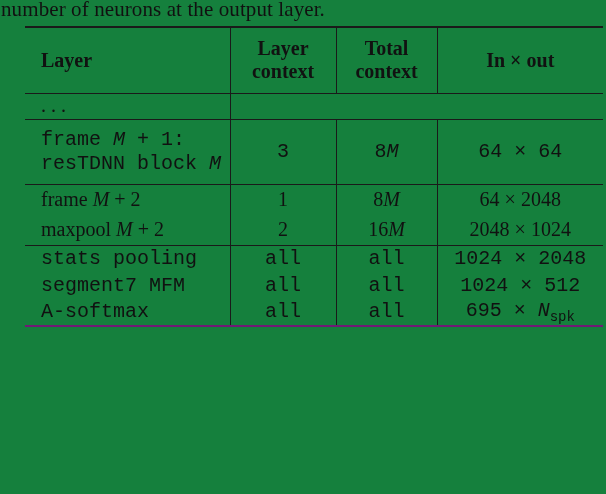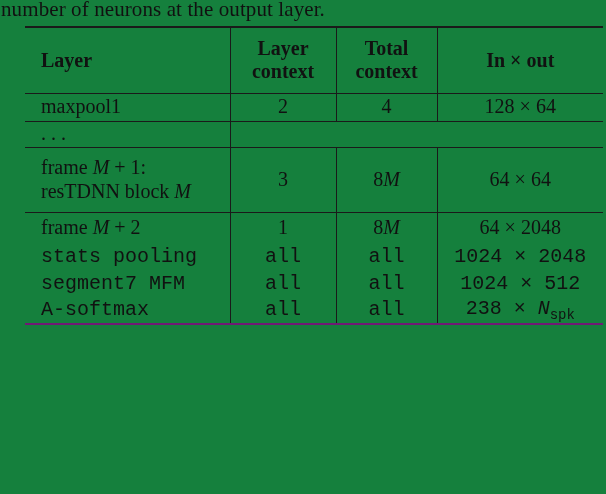--- a/index.html
+++ b/index.html
@@ -46,21 +46,21 @@
     color: #111111;
   }
   th { font-weight: bold; }
   .c-layer { text-align: left; padding-left: 16px; }
   .bl { border-left: 1.5px solid #1a1a1a; }
   tr.rule > td, tr.rule > th { border-bottom: 1.5px solid #1a1a1a; }
   .rh-header { height: 66px; }
   .rh-s      { height: 28px; }
   .rh-b1     { height: 70px; }
   .rh-dots   { height: 26px; }
-  .rh-b2     { height: 65px; }
+  .rh-b2     { height: 65px; font-family: Liberation Mono, monospace; }
   .rh-m2a    { height: 31px; }
   .rh-m2b    { height: 30px; }
   .rh-last   { height: 27px; font-family: Liberation Mono, monospace; }
   .mi { font-style: italic; }
   sub { font-size: 0.7em; }
 </style>
 </head>
 <body>
 
 <div class="page">
@@ -77,26 +77,20 @@
 
     <tbody>
         <tr class="rh-header rule">
       <th class="c-layer"><span>Layer</span></th>
       <th class="bl"><span>Layer</span><br><span>context</span></th>
       <th class="bl"><span>Total</span><br><span>context</span></th>
       <th class="bl"><span>In × out</span></th>
     </tr>
 
 
-    <tr class="rh-s rule">
-      <td class="c-layer"><span>maxpool1</span></td>
-      <td class="bl"><span>2</span></td>
-      <td class="bl"><span>4</span></td>
-      <td class="bl"><span>128 × 64</span></td>
-    </tr>
 
 
     <tr class="rh-dots rule">
       <td class="c-layer"><span>. . .</span></td>
       <td class="bl" colspan="3"></td>
     </tr>
 
     <tr class="rh-b2 rule">
       <td class="c-layer"><span>frame </span><span class="mi">M</span><span> + 1:</span><br><span>resTDNN block </span><span class="mi">M</span></td>
       <td class="bl"><span>3</span></td>
@@ -104,38 +98,44 @@
       <td class="bl"><span>64 × 64</span></td>
     </tr>
 
     <tr class="rh-m2a">
       <td class="c-layer"><span>frame </span><span class="mi">M</span><span> + 2</span></td>
       <td class="bl"><span>1</span></td>
       <td class="bl"><span>8</span><span class="mi">M</span></td>
       <td class="bl"><span>64 × 2048</span></td>
     </tr>
 
+    <tr class="rh-m2b rule">
+      <td class="c-layer"><span>maxpool </span><span class="mi">M</span><span> + 2</span></td>
+      <td class="bl"><span>2</span></td>
+      <td class="bl"><span>16</span><span class="mi">M</span></td>
+      <td class="bl"><span>2048 × 1024</span></td>
+    </tr>
 
     <tr class="rh-last">
       <td class="c-layer"><span>stats pooling</span></td>
       <td class="bl"><span>all</span></td>
       <td class="bl"><span>all</span></td>
       <td class="bl"><span>1024 × 2048</span></td>
     </tr>
 
 
     <tr class="rh-last">
       <td class="c-layer"><span>segment7 MFM</span></td>
       <td class="bl"><span>all</span></td>
       <td class="bl"><span>all</span></td>
       <td class="bl"><span>1024 × 512</span></td>
     </tr>
 
     <tr class="rh-last">
       <td class="c-layer"><span>A-softmax</span></td>
       <td class="bl"><span>all</span></td>
       <td class="bl"><span>all</span></td>
-      <td class="bl"><span>238 × </span><span class="mi">N</span><sub>spk</sub></td>
+      <td class="bl"><span>695 × </span><span class="mi">N</span><sub>spk</sub></td>
     </tr>
 
   </tbody>
     </table>
 </div>
 
 </body></html>

